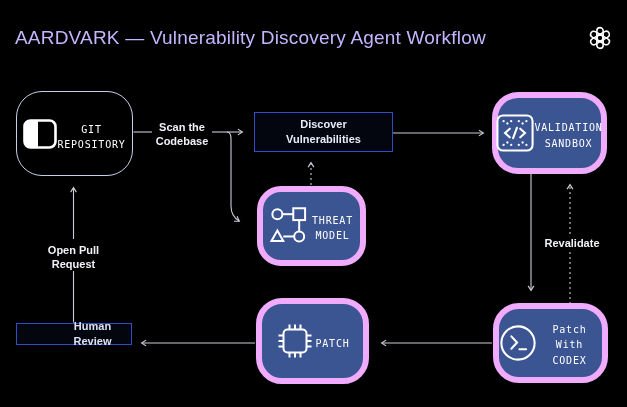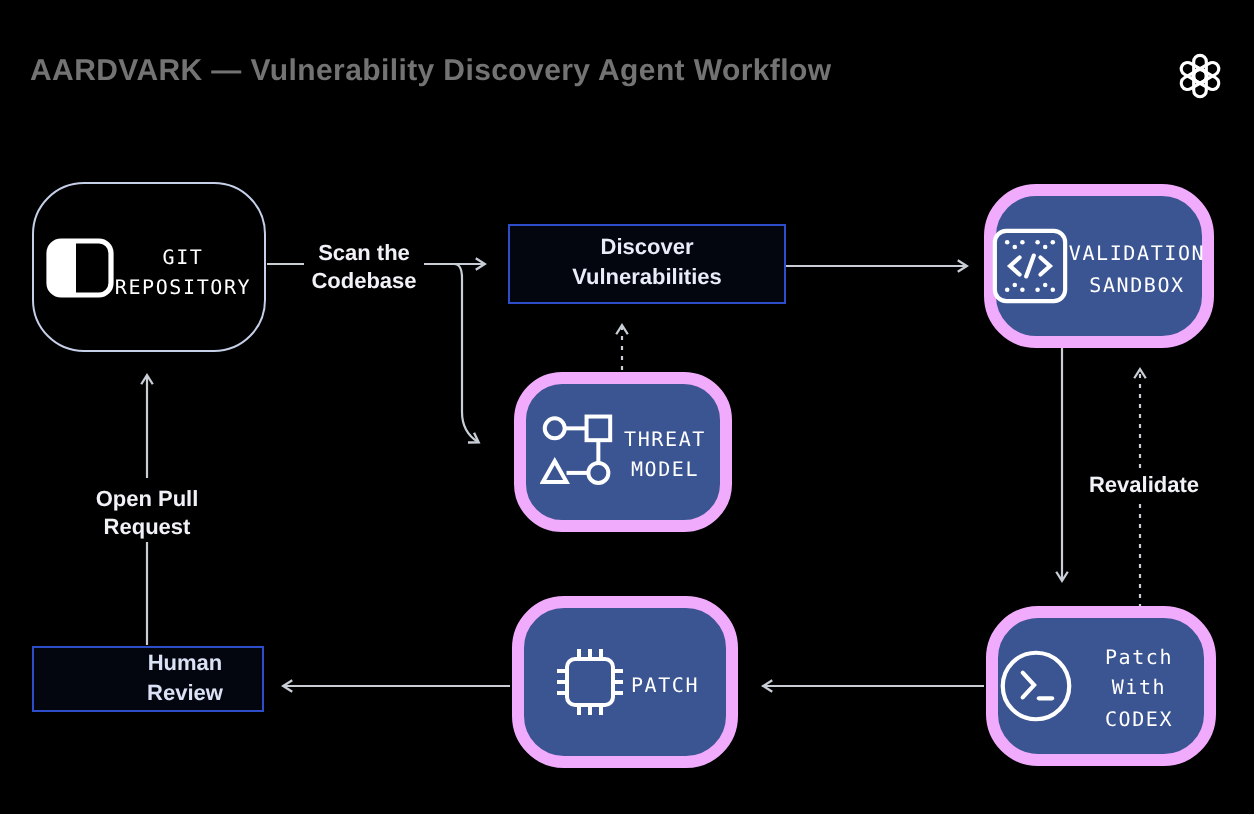--- a/index.html
+++ b/index.html
@@ -1,18 +1,18 @@
 <!DOCTYPE html>
 <html><head>
 <meta charset="utf-8">
 <style>
   html,body{margin:0;padding:0;background:#000;}
   .canvas{position:relative;width:627px;height:407px;background:#000;overflow:hidden;
           font-family:"Liberation Sans",sans-serif;}
-  .title{position:absolute;left:15px;top:27px;font-size:15px;font-weight:700;color:#737373;
+  .title{position:absolute;left:15px;top:27px;font-size:19px;font-weight:400;color:#c4b5fd;
          letter-spacing:.2px;white-space:nowrap;}
   .brand{position:absolute;right:15px;top:26px;width:24px;height:24px;}
   .connectors{position:absolute;left:0;top:0;width:627px;height:407px;}
 
   .node{position:absolute;display:flex;align-items:center;
         justify-content:center;box-sizing:border-box;}
   .pill{background:#3b5492;border:6px solid #f0abfc;border-radius:26px;}
   .gitnode{background:#000;border:1px solid #c5cfe7;border-radius:26px;}
   .outline-box{position:absolute;box-sizing:border-box;border:1.5px solid #2e4dc9;background:#03060f;
         display:flex;align-items:center;justify-content:center;text-align:center;}
@@ -176,17 +176,17 @@
         <line x1="31.5" y1="12.5" x2="36.5" y2="12.5"></line>
           <line x1="31.5" y1="18" x2="36.5" y2="18"></line>
           <line x1="31.5" y1="23.5" x2="36.5" y2="23.5"></line>
       </svg>
     </span>
     <div class="mono-label" style="margin-top:6px;">
       <div>PATCH</div>
     </div>
   </div>
 
-  <div class="outline-box" style="left:16px;top:323px;width:116px;height:33px;padding-left:37px;">
+  <div class="outline-box" style="left:16px;top:323px;width:116px;height:22px;padding-left:37px;">
     <div class="sans-label" style="color:#dbe2f6;">Human Review</div>
   </div>
 
 </div>
 
 </body></html>

